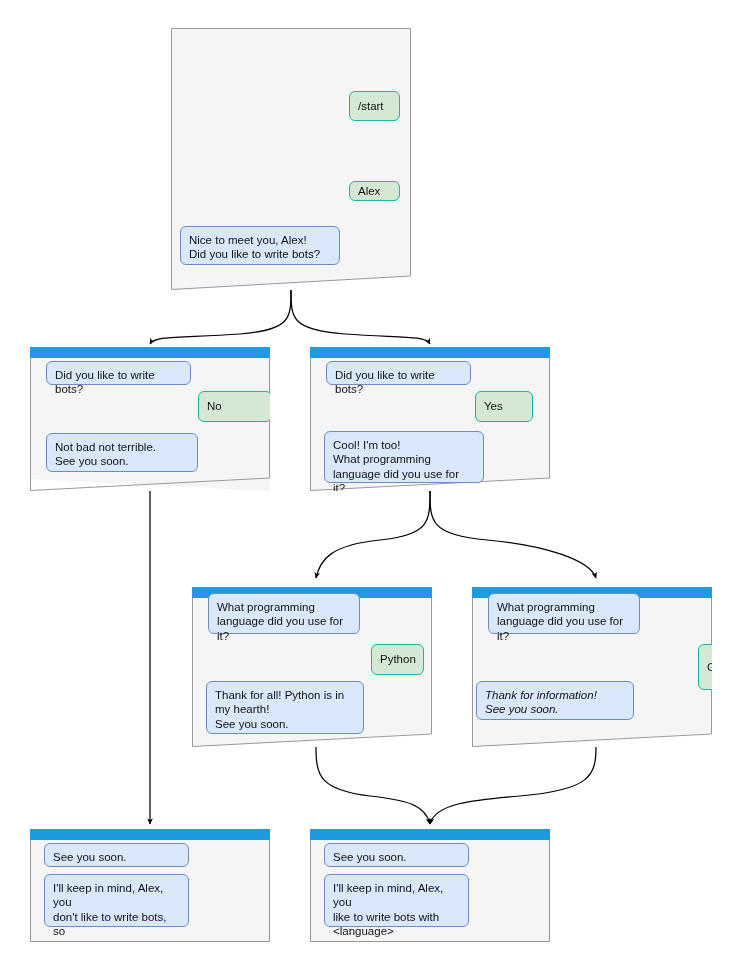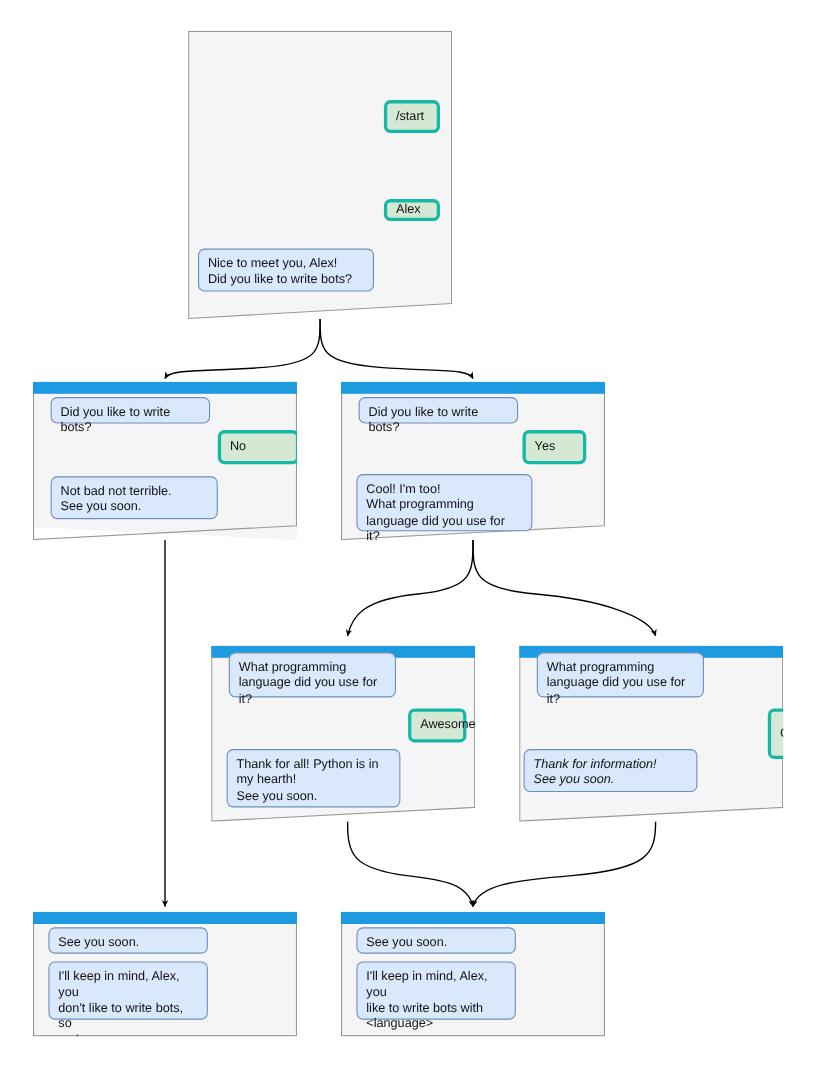--- a/index.html
+++ b/index.html
@@ -51,21 +51,21 @@
     width:19px;height:15px;background:#c6e0b4;border:1px solid #b6d7a8;
     border-radius:9px 9px 2px 2px;box-sizing:border-box;
   }
 
   .bubble{
     position:absolute;box-sizing:border-box;border-radius:6px;
     font-size:11.5px;line-height:14.4px;color:#111111;
     padding:6px 9px 6px 8px;white-space:pre-line;
   }
   .bubble.bot{background:#dae8fc;border:1px solid #6c8ebf;}
-  .bubble.user{background:#d5e8d4;border:3px solid #14b8a6;}
+  .bubble.user{background:#d5e8d4;border:1px solid #14b8a6;}
   .bubble.user{display:flex;align-items:center;}
 </style>
 </head>
 <body>
 
 <svg id="svg-layer" viewBox="0 0 743 971">
   <defs>
     <marker id="arw" viewBox="0 0 10 10" refX="8.6" refY="5" markerWidth="5.2" markerHeight="5.2" orient="auto-start-reverse">
       <path d="M 0 0.6 L 9.4 5 L 0 9.4 L 2.3 5 z" fill="#000"></path>
     </marker>
@@ -125,21 +125,21 @@
 
 <div class="card skew-r" style="left:192px;top:587px;width:240px;height:160px;">
   <div class="shell"></div>
   <svg class="outline" viewBox="0 0 240 160" preserveAspectRatio="none">
     <polygon points="0.5,0.5 239.5,0.5 239.5,147 0.5,159.5" fill="none" stroke="#999999" stroke-width="1"></polygon>
   </svg>
   <div class="inner">
     <div class="titlebar small"></div>
     <div class="bubble bot" style="left:16px;top:6px;width:152px;height:41px;">What programming
 language did you use for it?</div>
-    <div class="bubble user" style="left:179px;top:57px;width:53px;height:31px;">Awesome</div>
+    <div class="bubble user" style="left:179px;top:57px;width:53px;height:31px;">Python</div>
     <div class="bubble bot" style="left:14px;top:94px;width:158px;height:53px;">Thank for all! Python is in
 my hearth!
 See you soon.</div>
   </div>
 </div>
 
 <div class="card skew-r" style="left:472px;top:587px;width:240px;height:160px;">
   <div class="shell"></div>
   <svg class="outline" viewBox="0 0 240 160" preserveAspectRatio="none">
     <polygon points="0.5,0.5 239.5,0.5 239.5,147 0.5,159.5" fill="none" stroke="#999999" stroke-width="1"></polygon>

